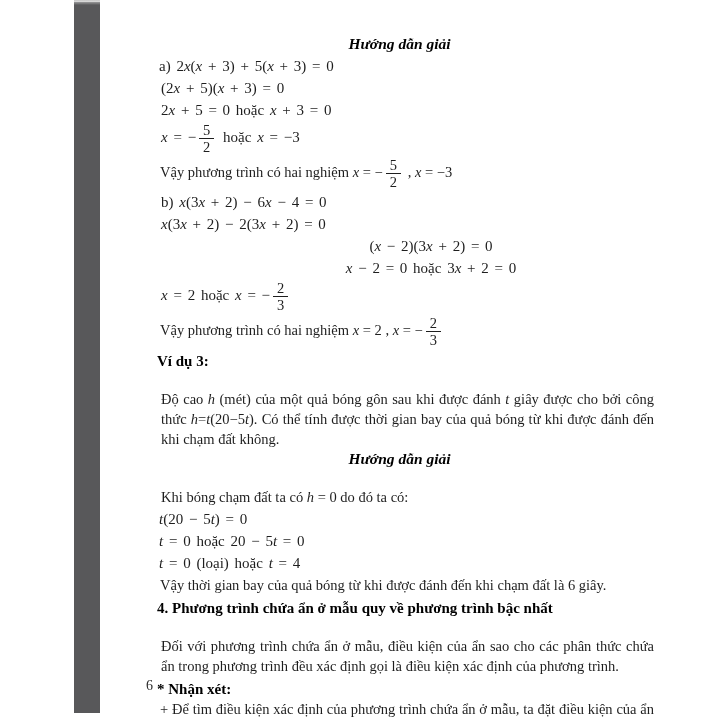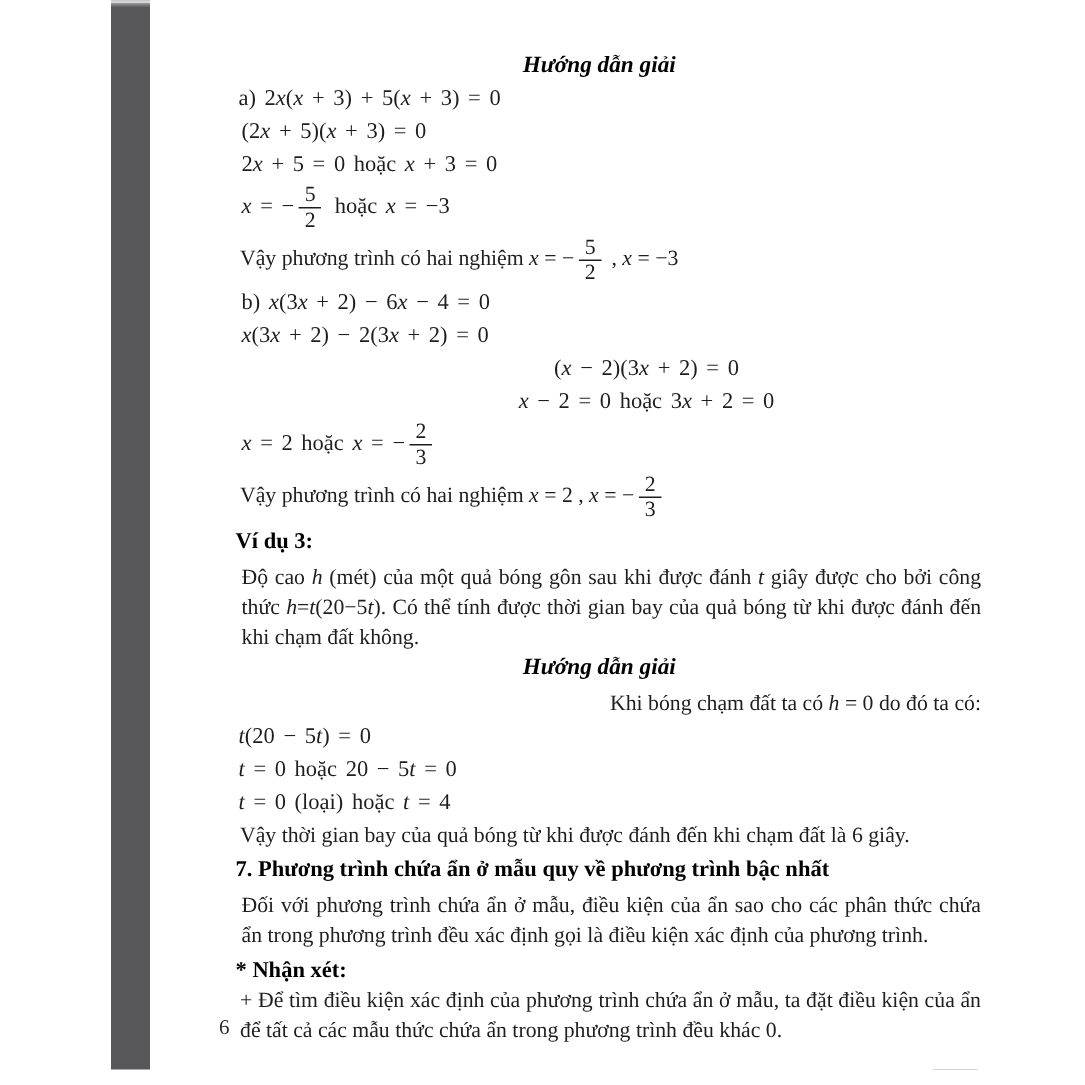--- a/index.html
+++ b/index.html
@@ -34,21 +34,21 @@
   .eq.ind-deep { margin-left:63px;text-align:center; }
   .eq.ind-deeper { }
   .concl { margin:2px 0 2px 15px; font-size:14.5px; white-space:nowrap; }
   .frac {
     display:inline-block; vertical-align:middle; text-align:center;
     margin:0 3px; line-height:normal;
   }
   .frac .num { display:block; padding:0 4px 0 4px; border-bottom:1px solid #1e1e1e; line-height:16px; font-size:14.5px; }
   .frac .den { display:block; line-height:16px; font-size:14.5px; }
   .block-title { font-weight:bold; color:#000; font-size:15px; margin:3px 0 0 12px; }
-  .para { margin:4px 0 0 16px; text-align:justify; }
+  .para { margin:18px 0 0 16px; text-align:justify; }
   .note-para { margin:0 0 0 15px; text-align:justify; }
   .page-num { position:absolute; left:46px; top:676px; font-size:14px; color:#2c2c2c; }
 </style>
 </head>
 <body>
 
 <div class="edge-bar left"></div>
 <div class="edge-bar right"></div>
 <div class="top-shade"></div>
 
@@ -66,25 +66,25 @@
   <div class="eq"><i>x</i>(3<i>x</i> + 2) − 2(3<i>x</i> + 2) = 0</div>
   <div class="eq ind-deep">(<i>x</i> − 2)(3<i>x</i> + 2) = 0</div>
   <div class="eq ind-deep"><i>x</i> − 2 = 0 hoặc 3<i>x</i> + 2 = 0</div>
   <div class="eq ind-deeper"><i>x</i> = 2  hoặc  <i>x</i> = −<span class="frac"><span class="num">2</span><span class="den">3</span></span></div>
   <div class="concl">Vậy phương trình có hai nghiệm <i>x</i> = 2 , <i>x</i> = −<span class="frac"><span class="num">2</span><span class="den">3</span></span></div>
 
   <div class="block-title">Ví dụ 3:</div>
   <div class="para">Độ cao <i>h</i> (mét) của một quả bóng gôn sau khi được đánh <i>t</i> giây được cho bởi công thức <i>h</i>=<i>t</i>(20−5<i>t</i>). Có thể tính được thời gian bay của quả bóng từ khi được đánh đến khi chạm đất không.</div>
 
   <div class="center-head">Hướng dẫn giải</div>
-  <div class="para" style="text-align:right;">Khi bóng chạm đất ta có <i>h</i> = 0 do đó ta có:</div>
+  <div class="para" style="text-align:left;">Khi bóng chạm đất ta có <i>h</i> = 0 do đó ta có:</div>
   <div class="eq ind-a"><i>t</i>(20 − 5<i>t</i>) = 0</div>
   <div class="eq ind-a"><i>t</i> = 0  hoặc  20 − 5<i>t</i> = 0</div>
   <div class="eq ind-a"><i>t</i> = 0  (loại) hoặc  <i>t</i> = 4</div>
   <div class="concl" style="white-space:normal;">Vậy thời gian bay của quả bóng từ khi được đánh đến khi chạm đất là 6 giây.</div>
 
-  <div class="block-title">7. Phương trình chứa ẩn ở mẫu quy về phương trình bậc nhất</div>
+  <div class="block-title">4. Phương trình chứa ẩn ở mẫu quy về phương trình bậc nhất</div>
   <div class="para">Đối với phương trình chứa ẩn ở mẫu, điều kiện của ẩn sao cho các phân thức chứa ẩn trong phương trình đều xác định gọi là điều kiện xác định của phương trình.</div>
   <div class="block-title">* Nhận xét:</div>
   <div class="note-para">+ Để tìm điều kiện xác định của phương trình chứa ẩn ở mẫu, ta đặt điều kiện của ẩn để tất cả các mẫu thức chứa ẩn trong phương trình đều khác 0.</div>
 
   <div class="page-num">6</div>
 </div>
 
 </body></html>

